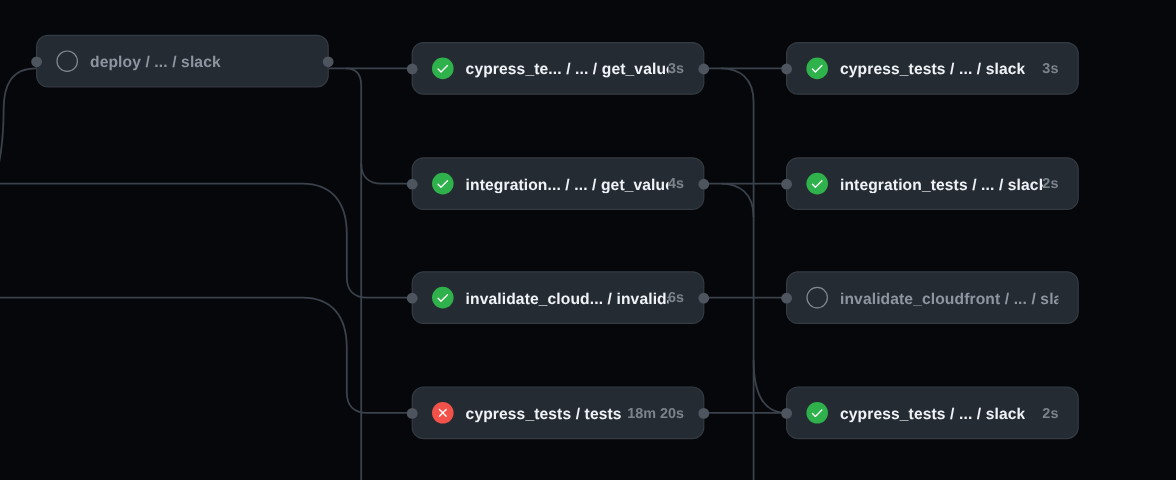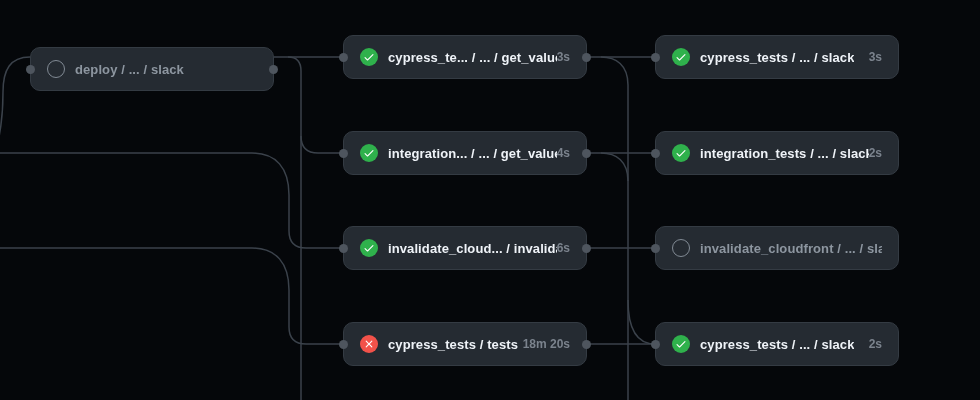--- a/index.html
+++ b/index.html
@@ -81,21 +81,21 @@
 
     <path class="edge" d="M 601 153 C 616 153 628 161 628 181"></path>
 
     <path class="edge" d="M 587 248 L 655 248"></path>
 
     <path class="edge" d="M 587 344 L 655 344"></path>
 
     <path class="edge" d="M 628 300 C 628 330 637 344 655 344"></path>
   </svg>
 
-<div class="node skipped" style="left: 30px; top: 47px;">
+<div class="node skipped" style="left: 30px; top: 29px;">
       <div class="port port-l"></div>
       <div class="port port-r"></div>
       <span class="status-icon"></span>
       <span class="label">deploy / ... / slack</span>
 
     </div>
     <div class="node success" style="left: 343px; top: 35px;">
       <div class="port port-l"></div>
       <div class="port port-r"></div>
       <span class="status-icon">

